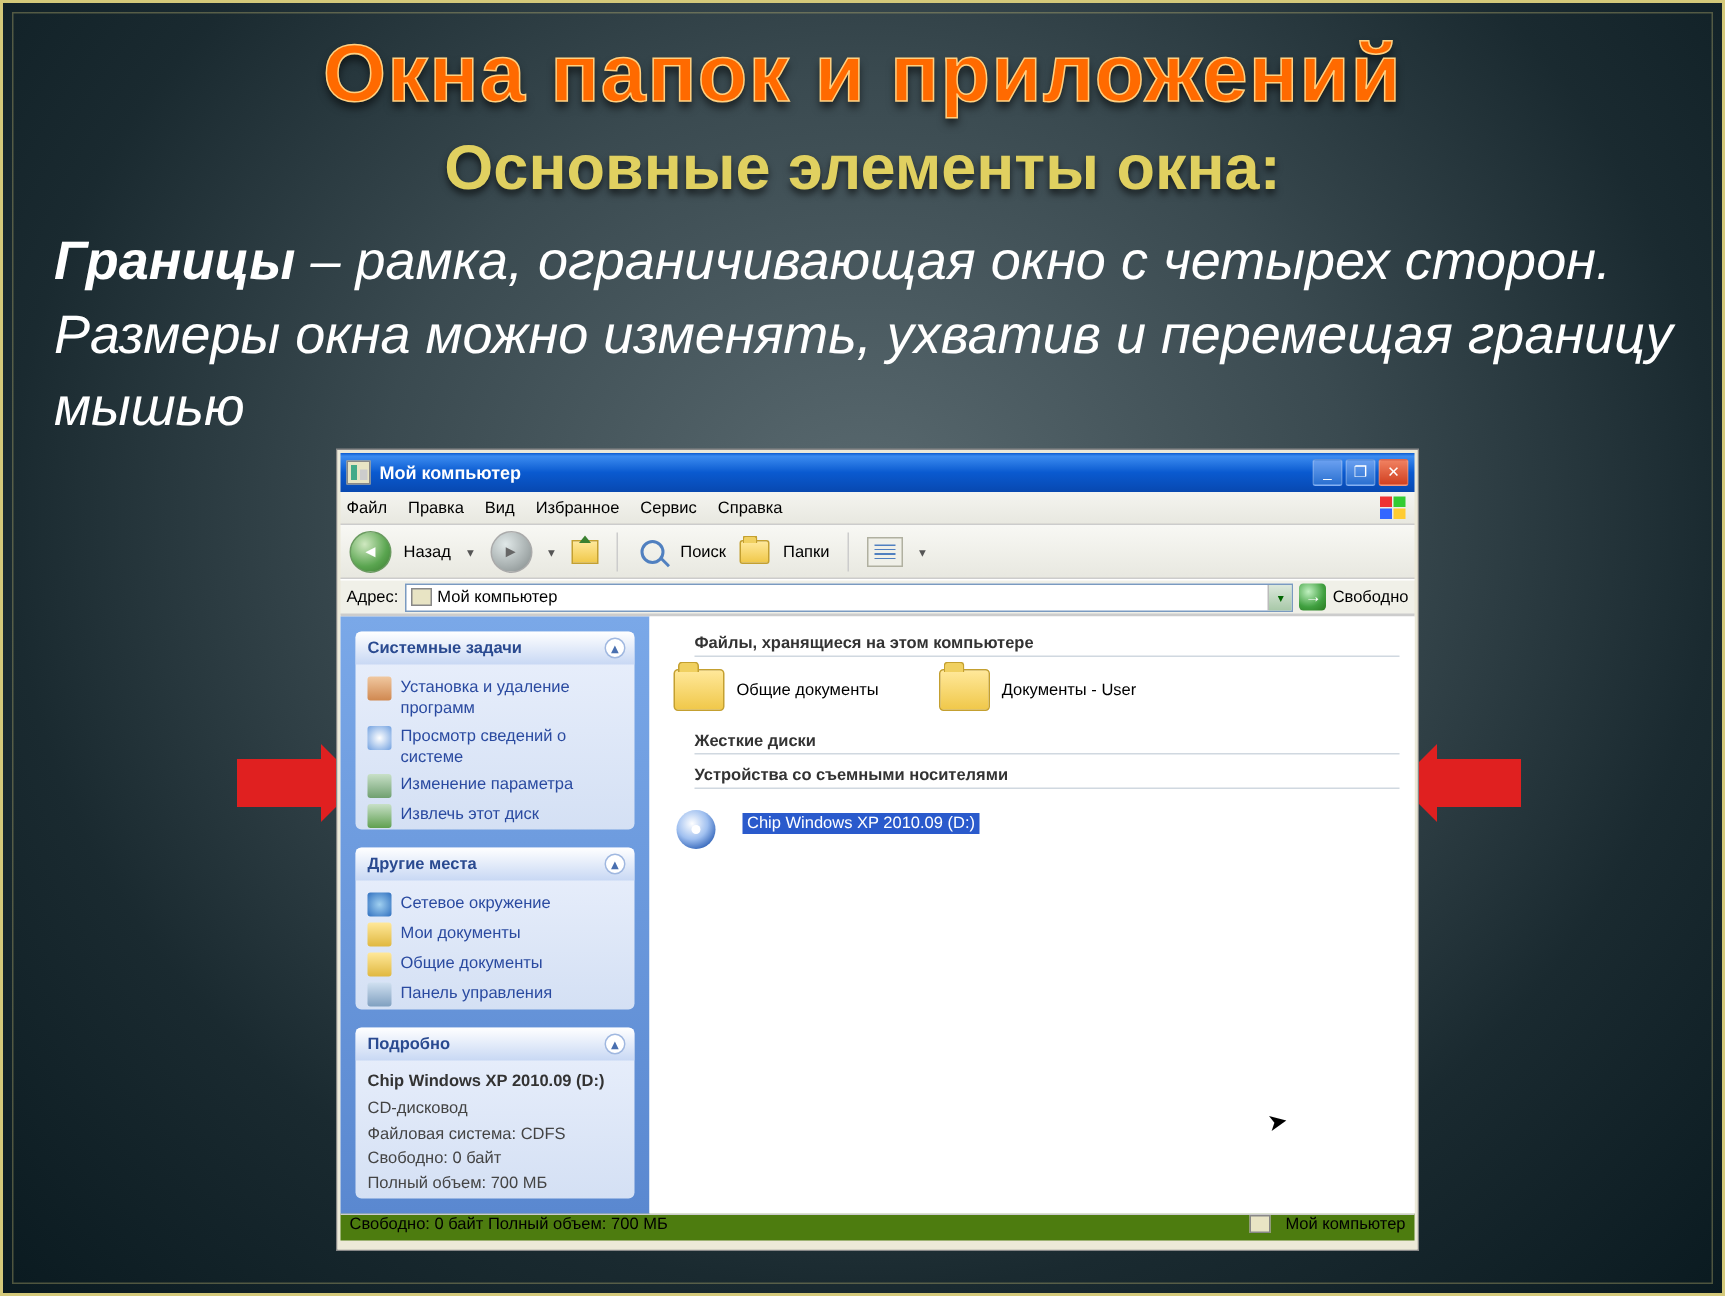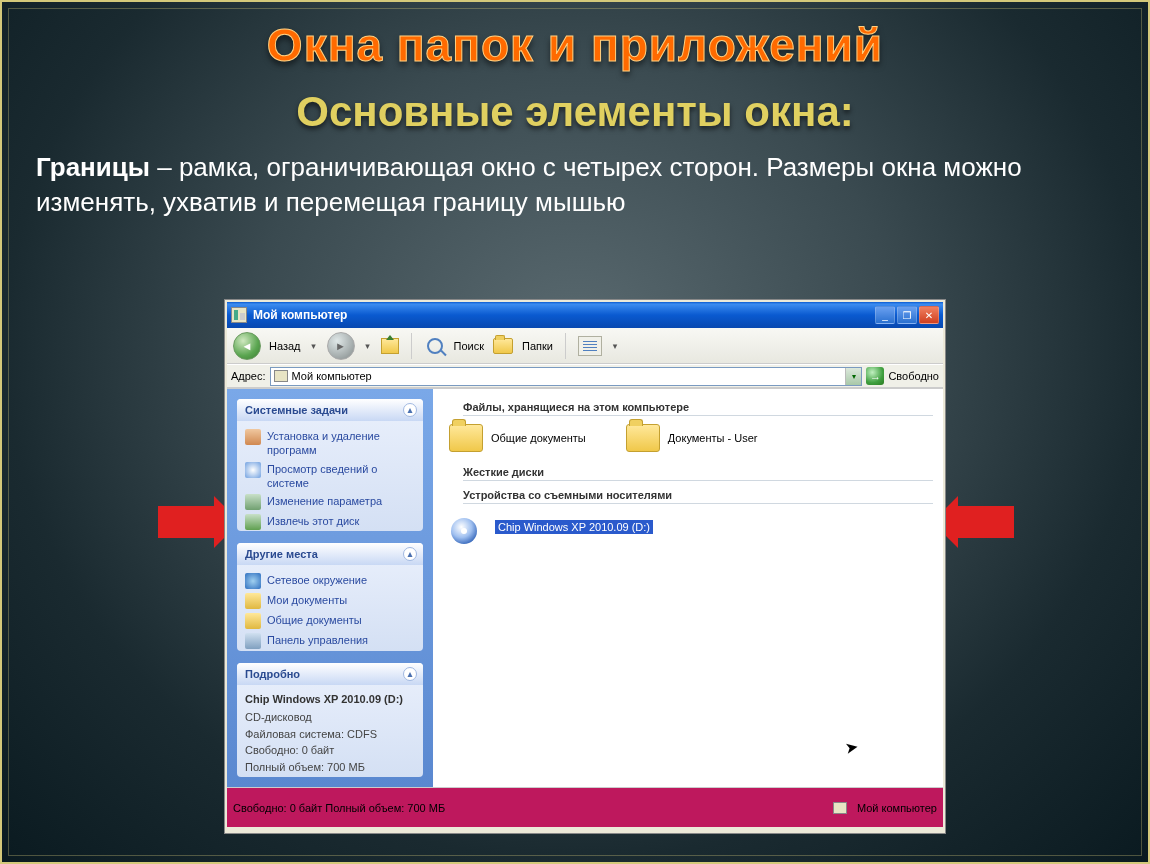--- a/index.html
+++ b/index.html
@@ -10,33 +10,33 @@
   }
   .slide-frame {
     position: absolute; left: 0; top: 0; width: 1150px; height: 864px;
     border: 2px solid #d4c97a;
   }
   .slide-frame::after {
     content: ""; position: absolute; inset: 6px; border: 1px solid #d4c97a55;
   }
   .title-main {
     position: absolute; left: 0; top: 18px; width: 1150px; text-align: center;
-    font-weight: bold; font-size: 46px; color: #ff6a00;
+    font-weight: bold; font-size: 54px; color: #ff6a00;
     -webkit-text-stroke: 1px #ffd080;
     text-shadow: 0 4px 6px rgba(0,0,0,.6);
     letter-spacing: 1px;
   }
   .title-sub {
     position: absolute; left: 0; top: 88px; width: 1150px; text-align: center;
     font-weight: bold; font-size: 42px; color: #e0d060;
     text-shadow: 0 3px 5px rgba(0,0,0,.6);
   }
   .body-text {
     position: absolute; left: 36px; top: 150px; width: 1080px;
-    color: #fff; font-size: 26px; line-height: 1.35;
+    color: #fff; font-size: 36px; line-height: 1.35; font-style: italic;
   }
   .body-text .term { font-weight: bold; }
 
   
   .shot {
     position: absolute; left: 225px; top: 300px; width: 720px; height: 533px;
     background: #ece9d8; border: 2px solid #ece9d8; box-shadow: 0 0 0 1px #888;
     font-family: Tahoma, sans-serif; font-size: 11px; color: #000;
   }
   .tb {
@@ -109,21 +109,21 @@
   .fitem .bigfolder { width:34px; height:28px; background:linear-gradient(#ffe89a,#f0c84a); border:1px solid #c4a030; border-radius:3px; position:relative; }
   .fitem .bigfolder::before { content:""; position:absolute; left:2px; top:-6px; width:12px; height:6px; background:#f0d060; border:1px solid #c4a030; border-bottom:none; border-radius:3px 3px 0 0; }
   .drive-row{display:flex;align-items:center;gap:10px;margin-bottom:14px;padding-left:6px;}
   .drive-ic{width:36px;height:24px;background:linear-gradient(#e8e8e8,#c0c0c0);border:1px solid #999;border-radius:3px;position:relative;}
   .drive-ic::before{content:"";position:absolute;left:3px;top:3px;width:14px;height:10px;background:linear-gradient(#a0d0f0,#5090d0);border-radius:2px;}
   .cd-ic{width:36px;height:30px;position:relative;}
   .cd-ic::before{content:"";position:absolute;left:2px;top:6px;width:26px;height:26px;border-radius:50%;background:radial-gradient(circle at 40% 35%,#fff,#a0c0f0 45%,#4070c0 75%,#204090);}
   .cd-ic::after{content:"";position:absolute;left:12px;top:16px;width:6px;height:6px;border-radius:50%;background:#fff;}
   .sel { background:#2a5acc; color:#fff; padding:1px 3px; }
 
-  .status { height:40px; background:#be185d; border-top:1px solid #ccc; display:flex; align-items:center; padding:0 6px; gap:10px; }
+  .status { height:18px; background:#4d7c0f; border-top:1px solid #ccc; display:flex; padding:0 6px; gap:10px; }
   .status .sgap{flex:1;}
   .mini{width:14px;height:14px;}
 
   .arrow-l, .arrow-r { position:absolute; width:56px; height:32px; background:#e02020; }
   .arrow-l { left:158px; top:506px; }
   .arrow-r { left:958px; top:506px; }
   .arrow-l::after, .arrow-r::before { content:""; position:absolute; width:0; height:0; border-top:26px solid transparent; border-bottom:26px solid transparent; }
   .arrow-l::after { right:-26px; top:-10px; border-left:26px solid #e02020; }
   .arrow-r::before { left:-26px; top:-10px; border-right:26px solid #e02020; }
 
@@ -161,20 +161,34 @@
   <div class="tb">
     <div class="tb-icon"></div>
     <div class="tb-title">Мой компьютер</div>
     <div class="wbtns">
       <div class="wbtn">_</div>
       <div class="wbtn">❐</div>
       <div class="wbtn close">✕</div>
     </div>
   </div>
 
+  <div class="menubar">
+    <span class="mi">Файл</span>
+    <span class="mi">Правка</span>
+    <span class="mi">Вид</span>
+    <span class="mi">Избранное</span>
+    <span class="mi">Сервис</span>
+    <span class="mi">Справка</span>
+    <div class="winflag">
+        <span class="wf1"></span>
+        <span class="wf2"></span>
+        <span class="wf3"></span>
+        <span class="wf4"></span>
+      </div>
+  </div>
 
   <div class="toolbar">
     <div class="navbtn">◄</div>
     <span class="tlbl">Назад</span>
     <span class="dd">▾</span>
     <div class="navbtn fwd">►</div>
     <span class="dd">▾</span>
     <div class="ic-up"></div>
     <div class="sep"></div>
     <div class="ticon">

